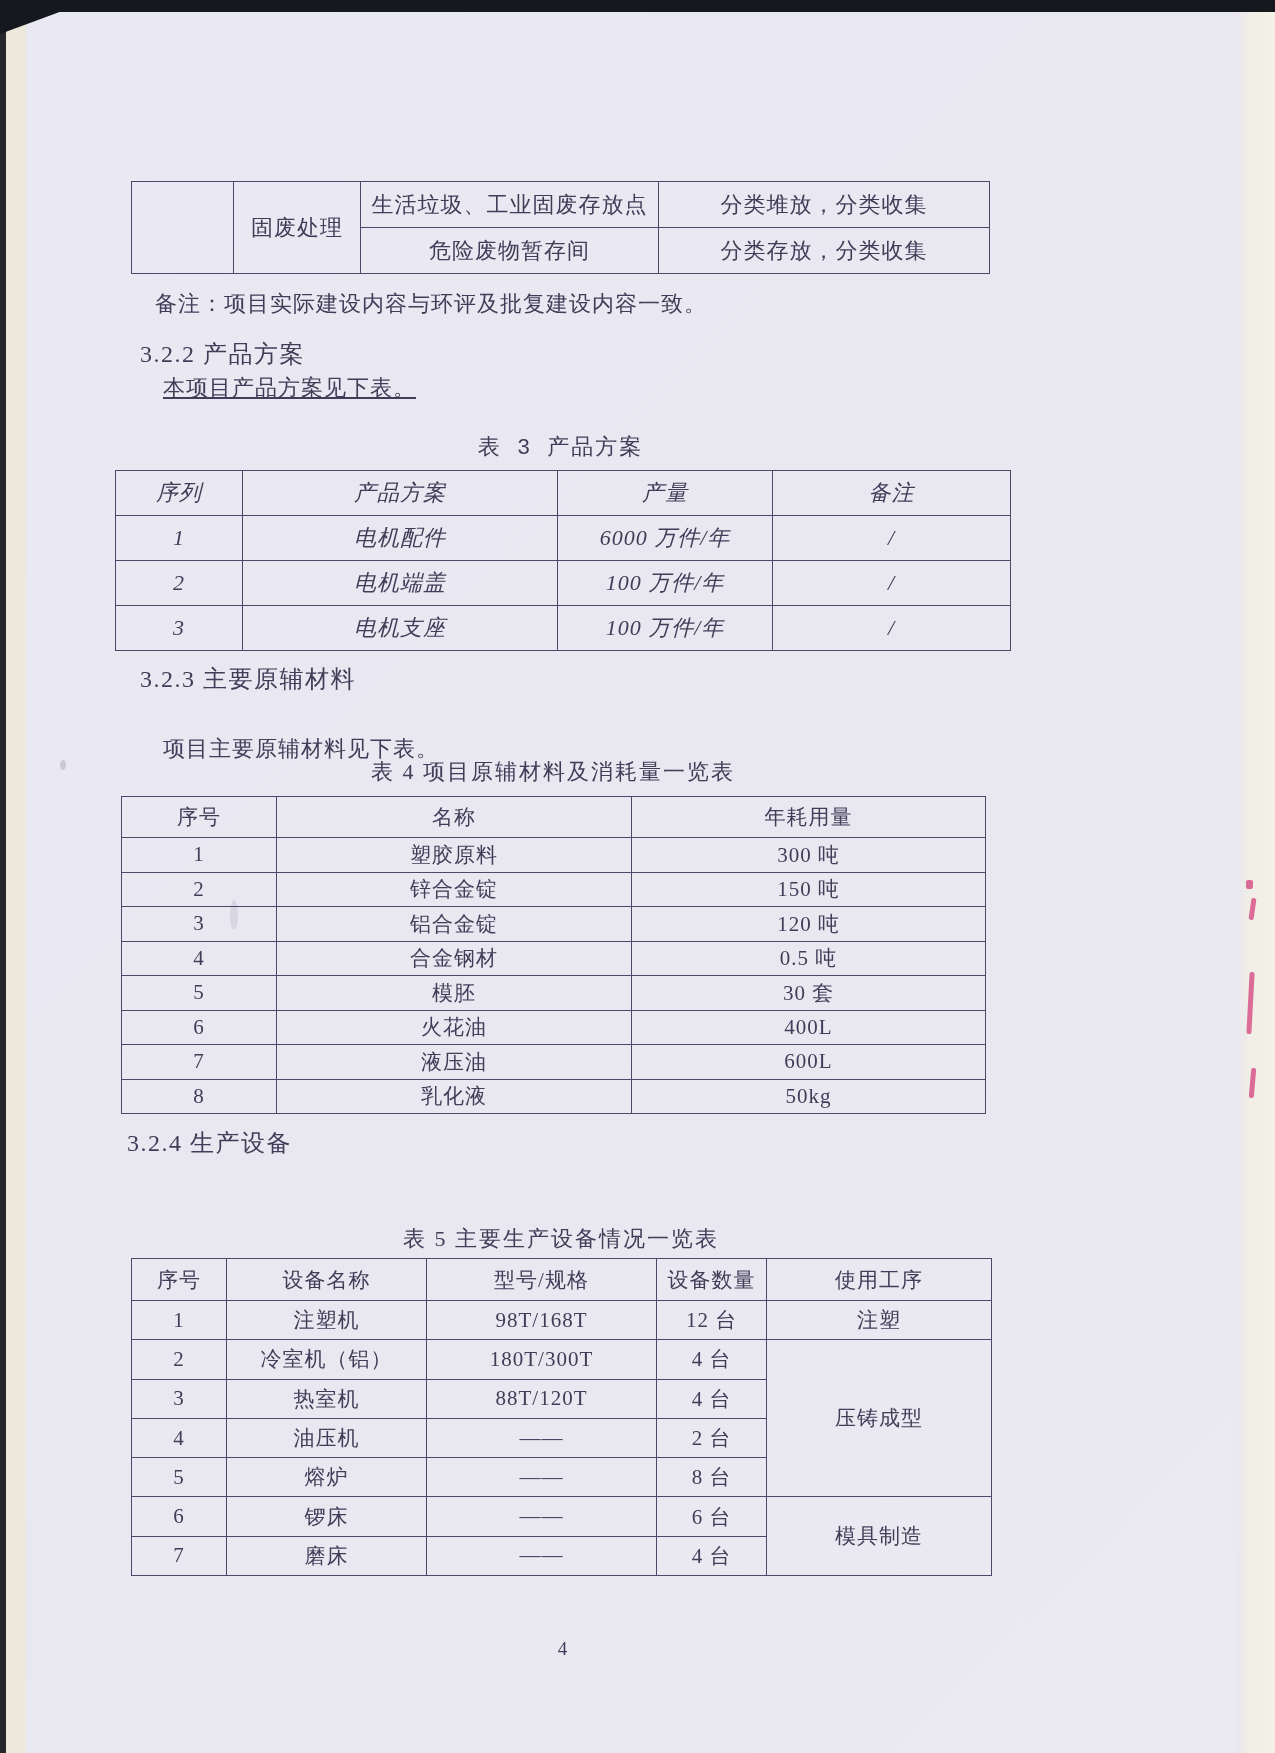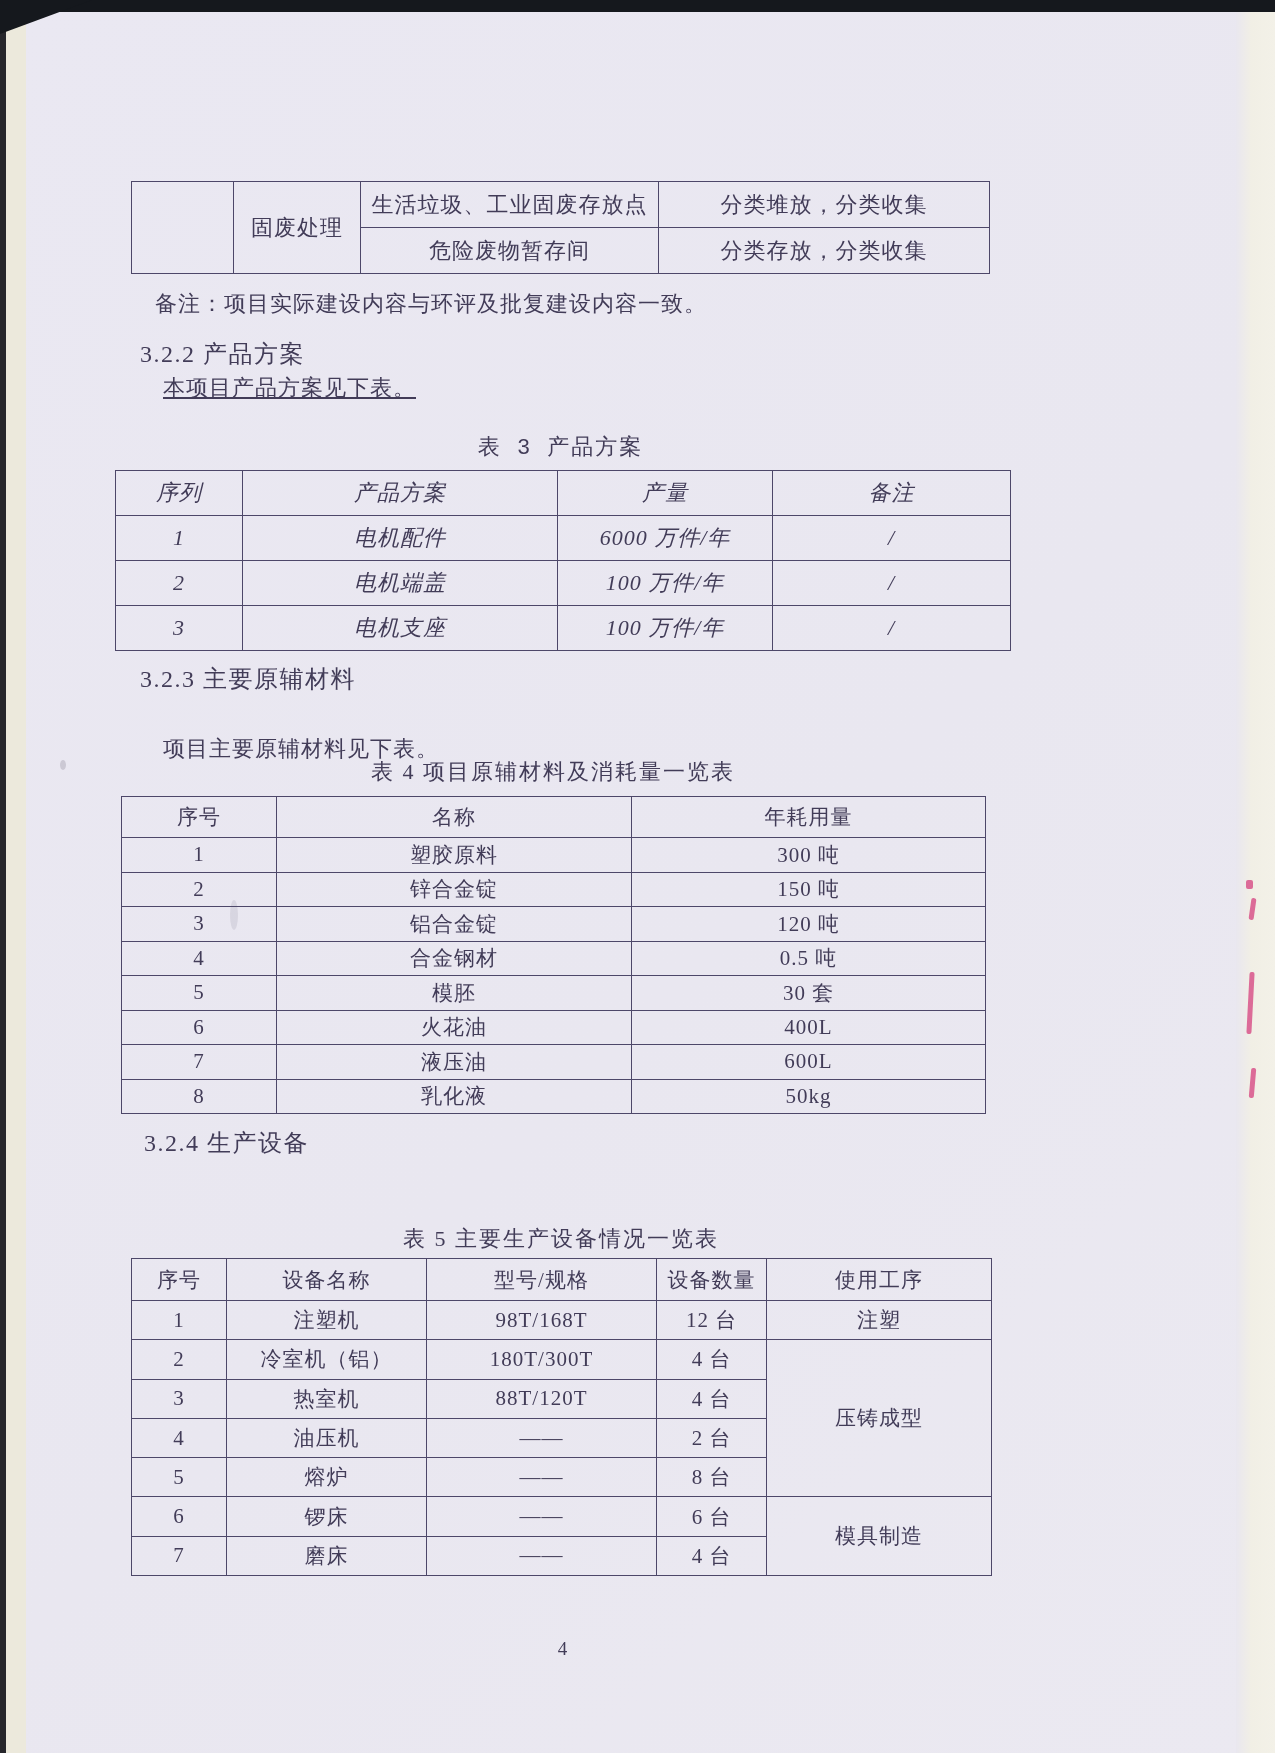--- a/index.html
+++ b/index.html
@@ -176,21 +176,21 @@
       <td>600L</td>
     </tr>
     <tr class="r345">
       <td>8</td>
       <td>乳化液</td>
       <td>50kg</td>
     </tr>
   </tbody>
     </table>
 
-  <div class="abs txt heading" style="left:144px;top:1127px;text-align:center;">3.2.4 生产设备</div>
+  <div class="abs txt heading" style="left:127px;top:1127px;text-align:center;">3.2.4 生产设备</div>
   <div class="abs tbl-title" style="left:131px;top:1224px;width:860px;">表 5  主要生产设备情况一览表</div>
 
   <table class="t" style="left:131px;top:1258px;width:860px;">
     <colgroup>
         <col style="width:95px">
         <col style="width:200px">
         <col style="width:230px">
         <col style="width:110px">
         <col style="width:225px">
       </colgroup>

